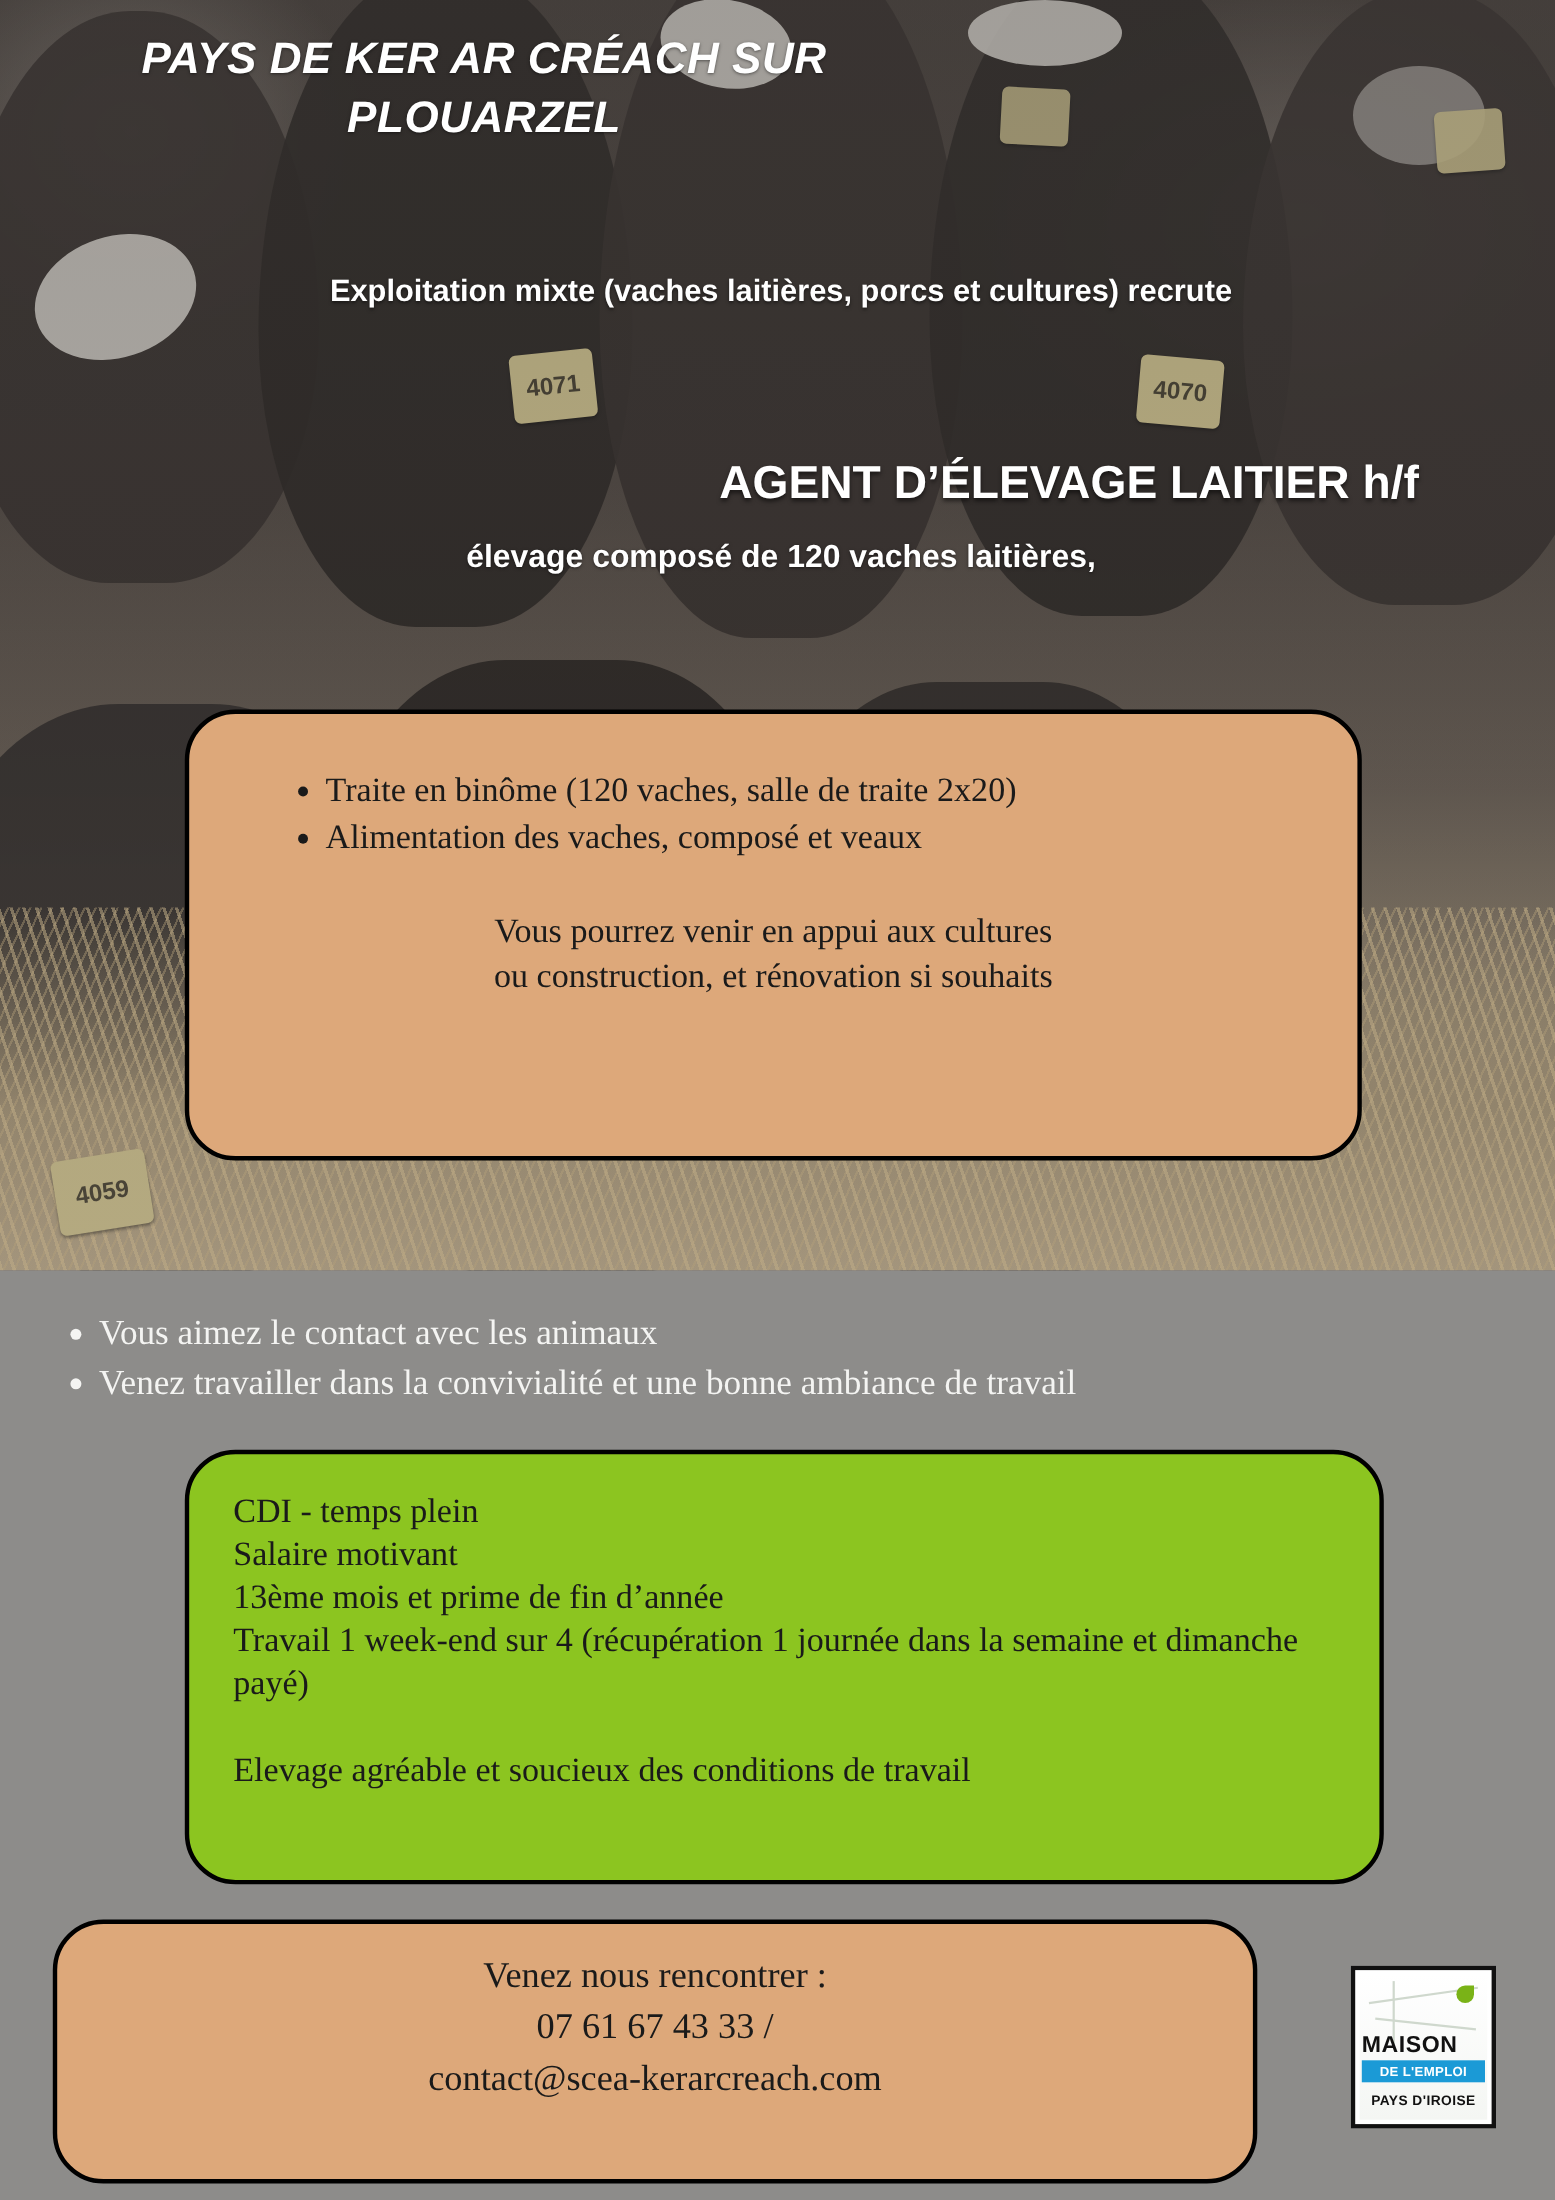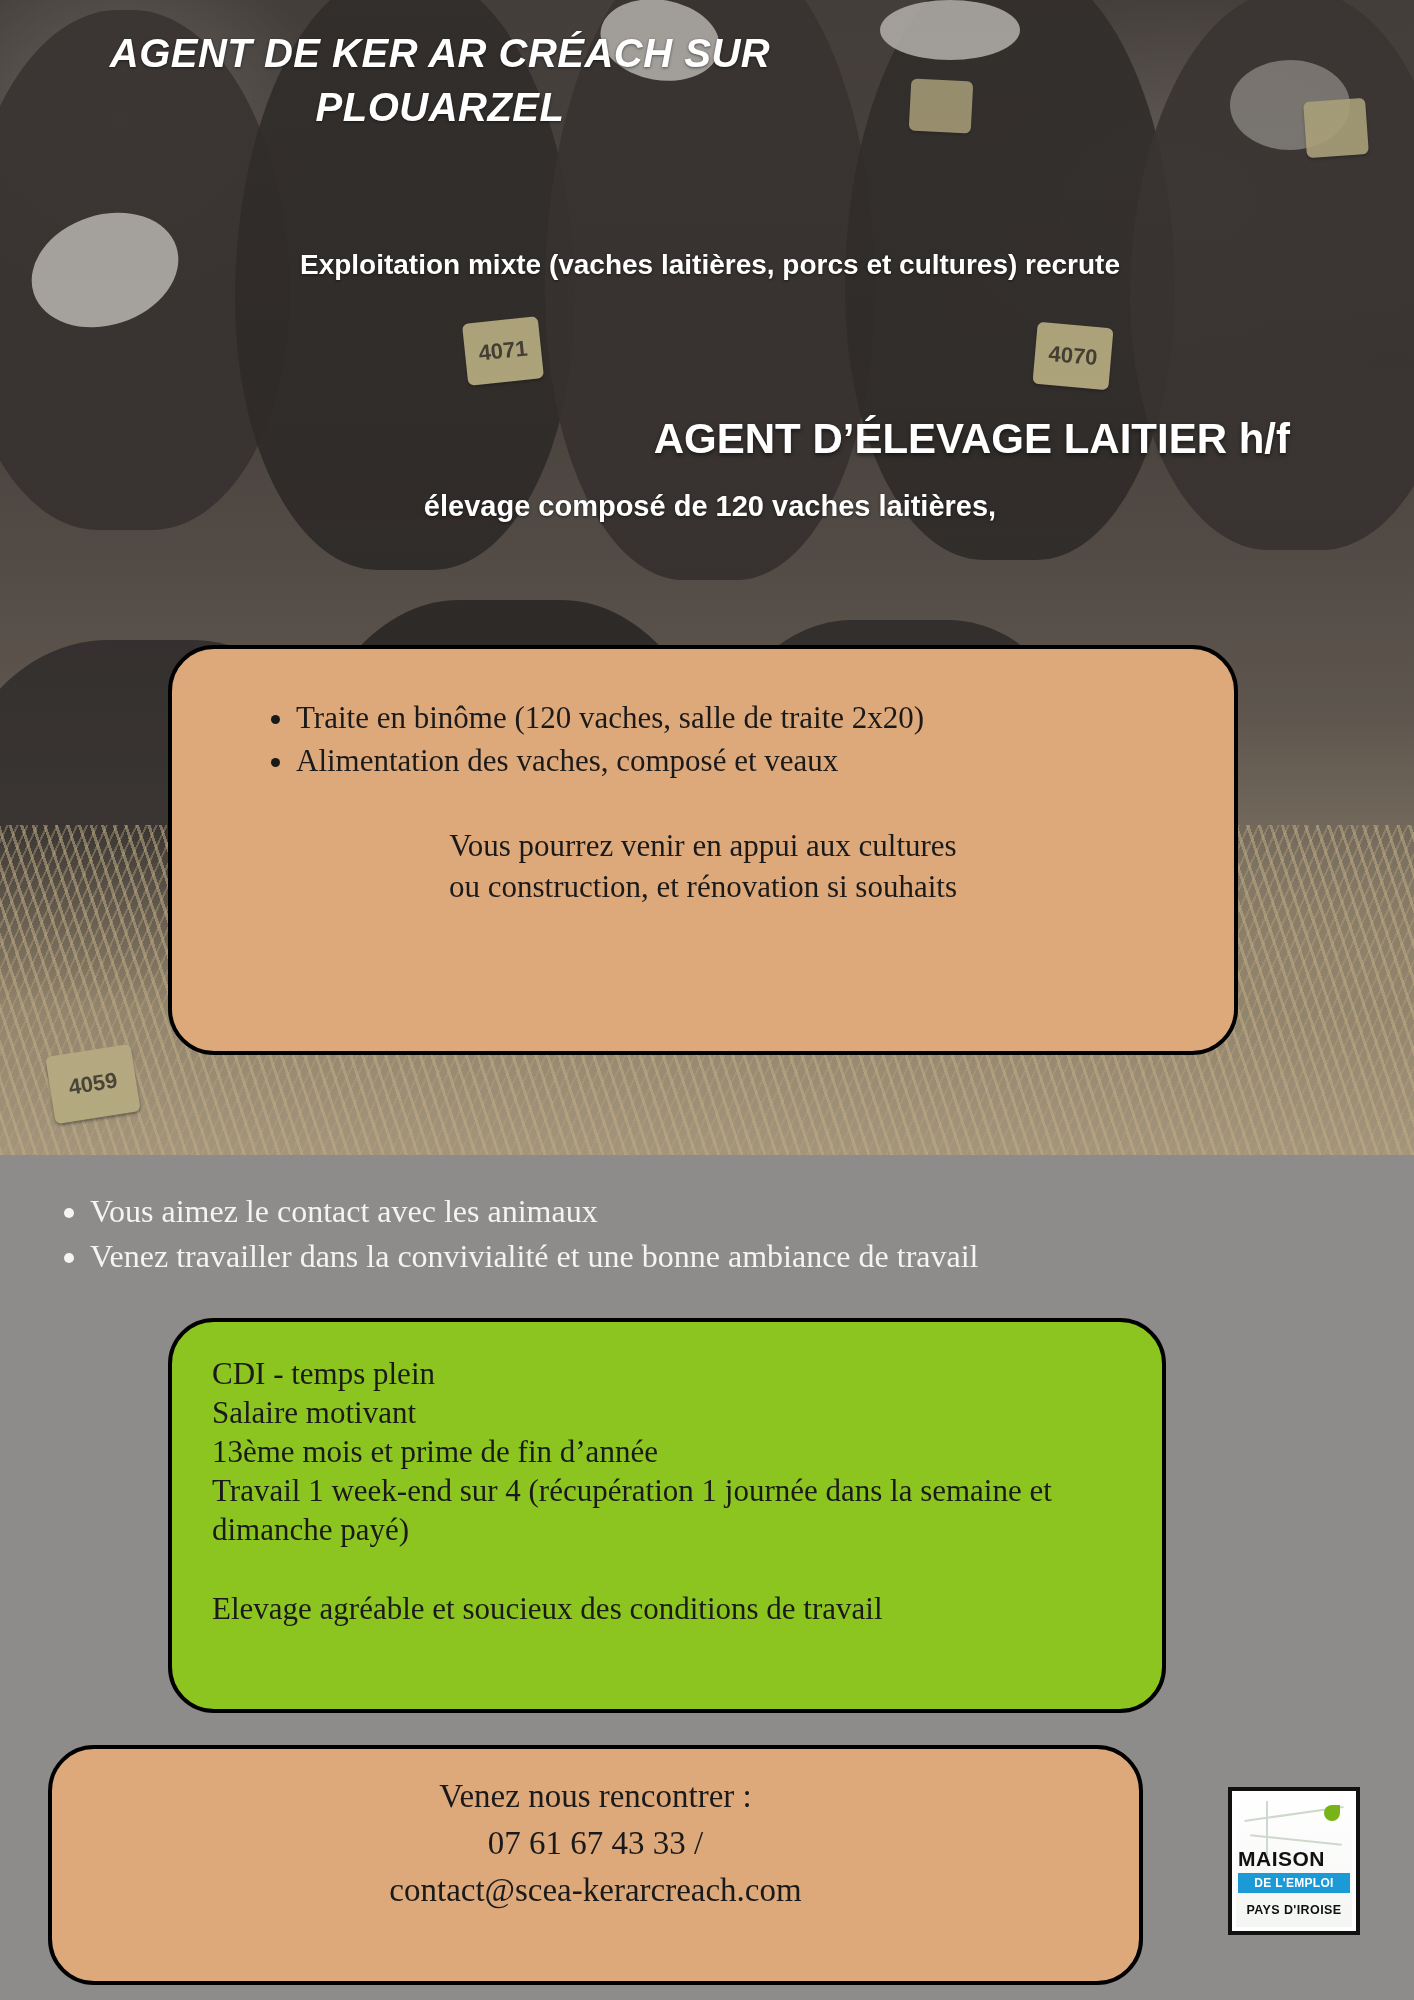--- a/index.html
+++ b/index.html
@@ -224,21 +224,21 @@
     font-family: "Liberation Serif", serif;
     font-size: 32px;
     color: #f4f4f2;
     line-height: 1.33;
   }
   .profile-list li { margin-bottom: 2px; }
 
   .box-contract {
     left: 168px;
     top: 1318px;
-    width: 998px;
+    width: 1090px;
     height: 395px;
     background: #8cc520;
     padding: 32px 40px;
   }
   .box-contract p {
     margin: 0;
     font-size: 31px;
     line-height: 1.26;
   }
   .box-contract .gap { height: 40px; }
@@ -353,21 +353,21 @@
     <div class="tag t3">4059</div>
     <div class="tag t4"></div>
     <div class="tag t5"></div>
     <div class="photo-veil"></div>
   </div>
 
   <div class="grey-bottom"></div>
 
   <div class="content">
 
-    <div class="title">AGENT DE KER AR CRÉACH SUR PLOUARZEL</div>
+    <div class="title">PAYS DE KER AR CRÉACH SUR PLOUARZEL</div>
 
     <div class="subtitle">Exploitation mixte (vaches laitières, porcs et cultures) recrute</div>
 
     <div class="job-title">AGENT D’ÉLEVAGE LAITIER h/f</div>
     <div class="job-sub">élevage composé de 120 vaches laitières,</div>
 
     <div class="box box-tasks">
       <ul>
         <li>Traite en binôme (120 vaches, salle de traite 2x20)</li>
         <li>Alimentation des vaches, composé et veaux</li>

